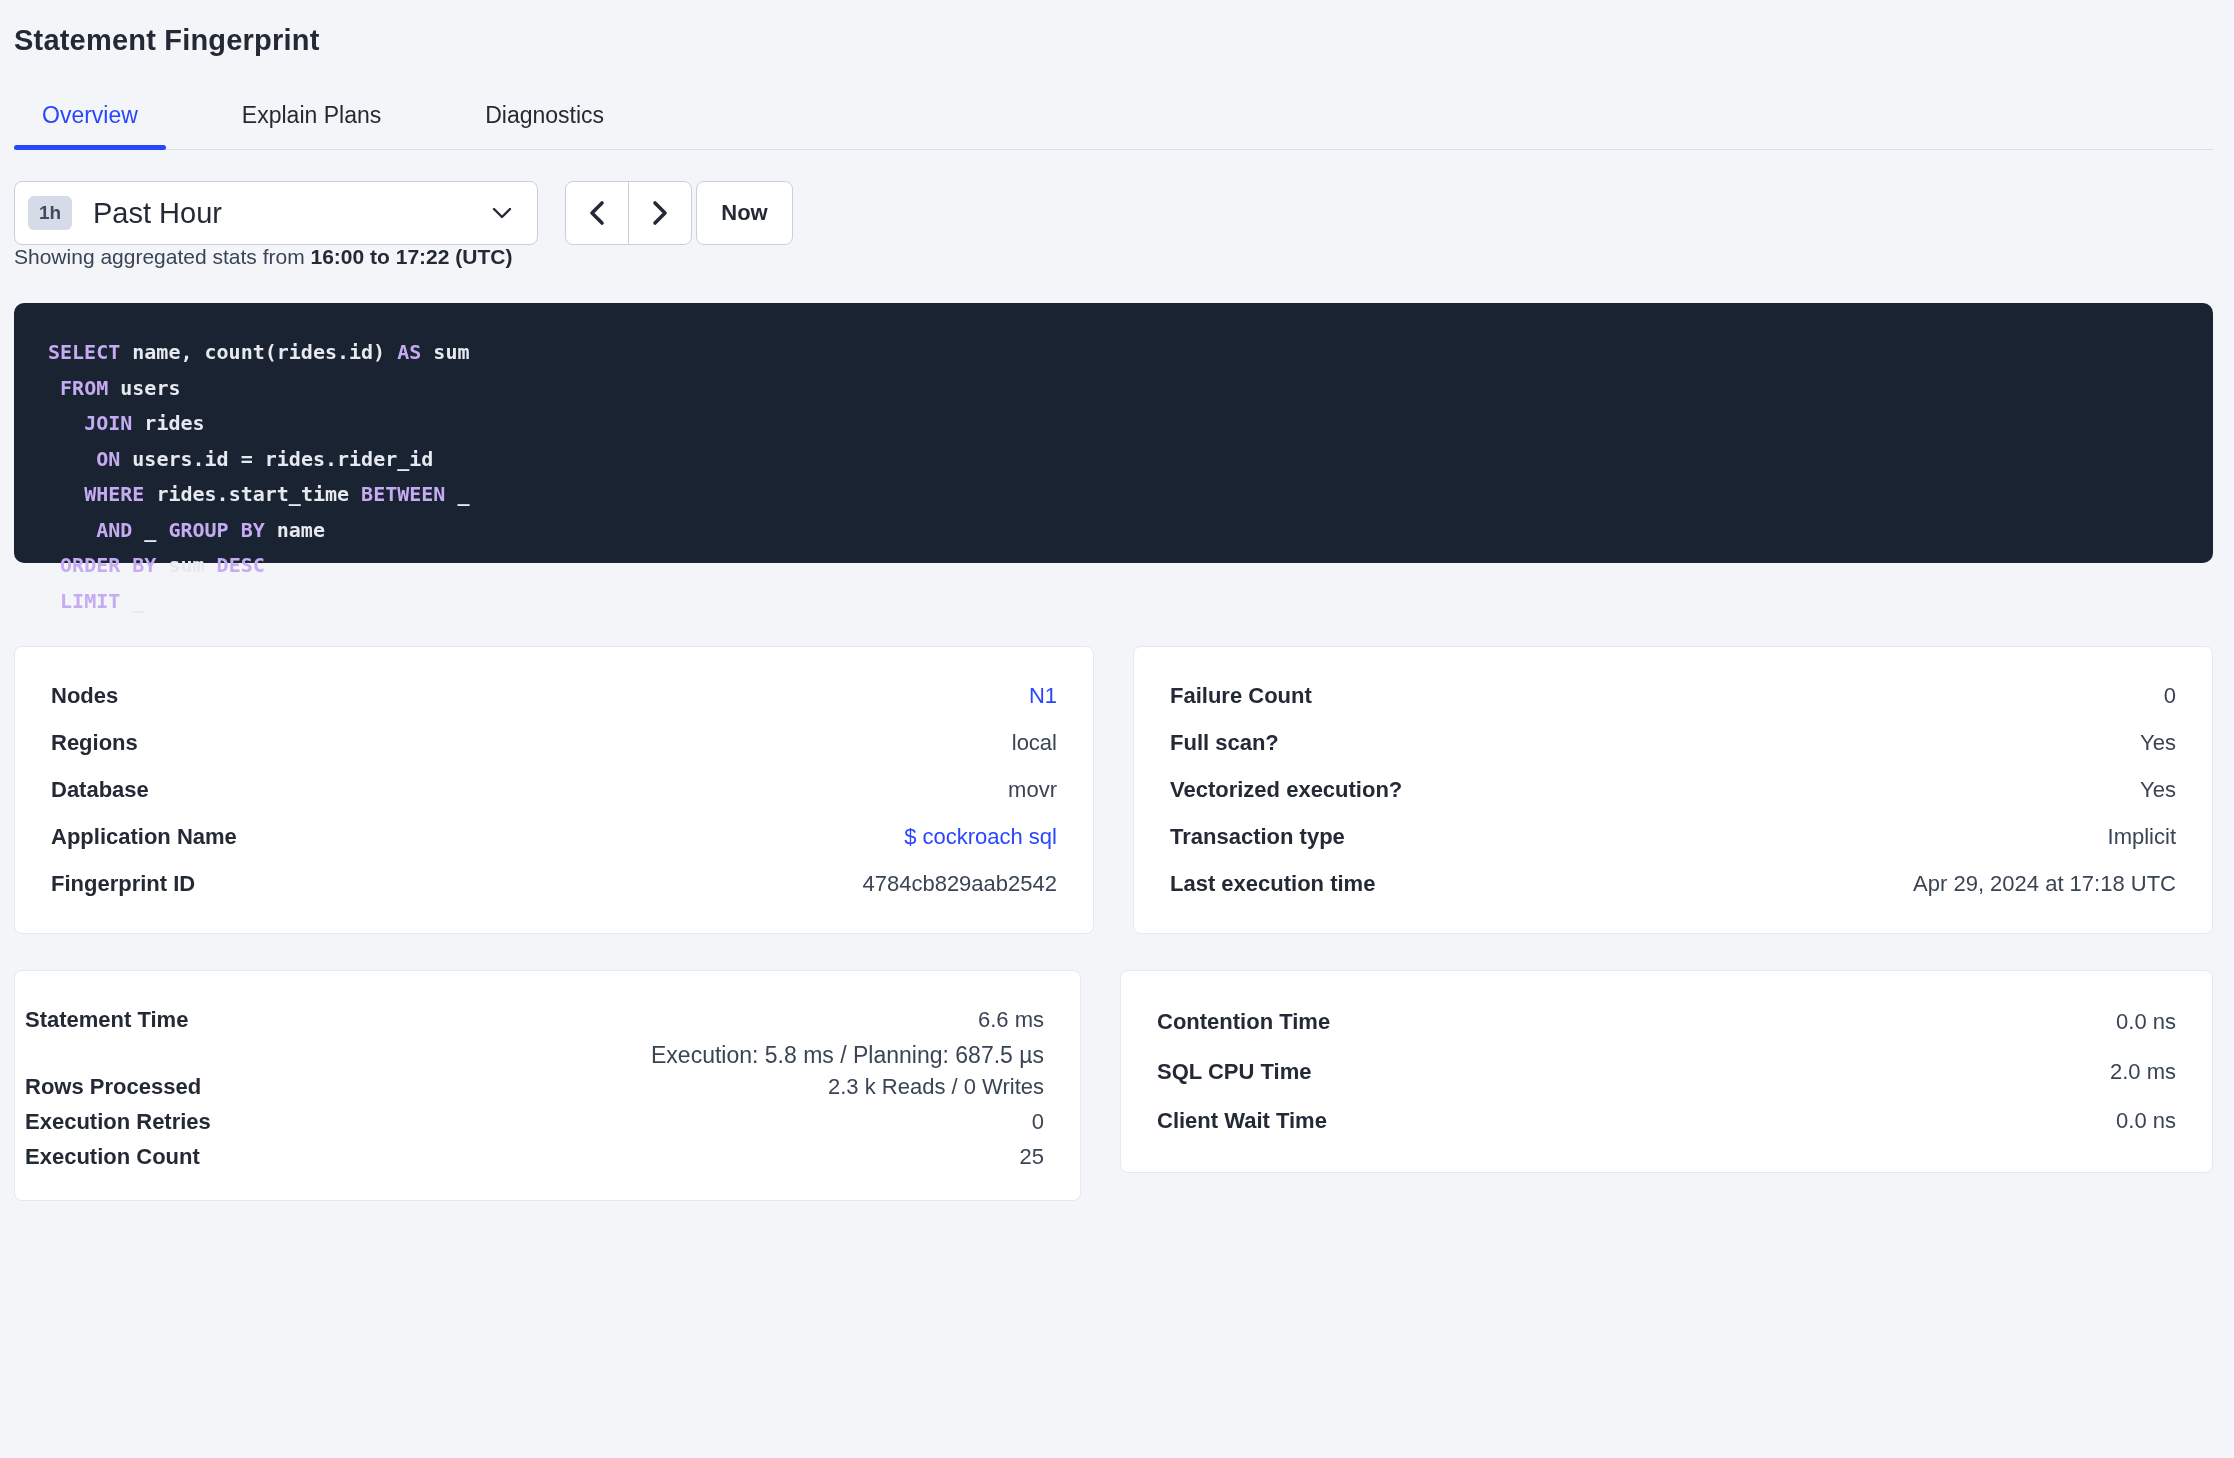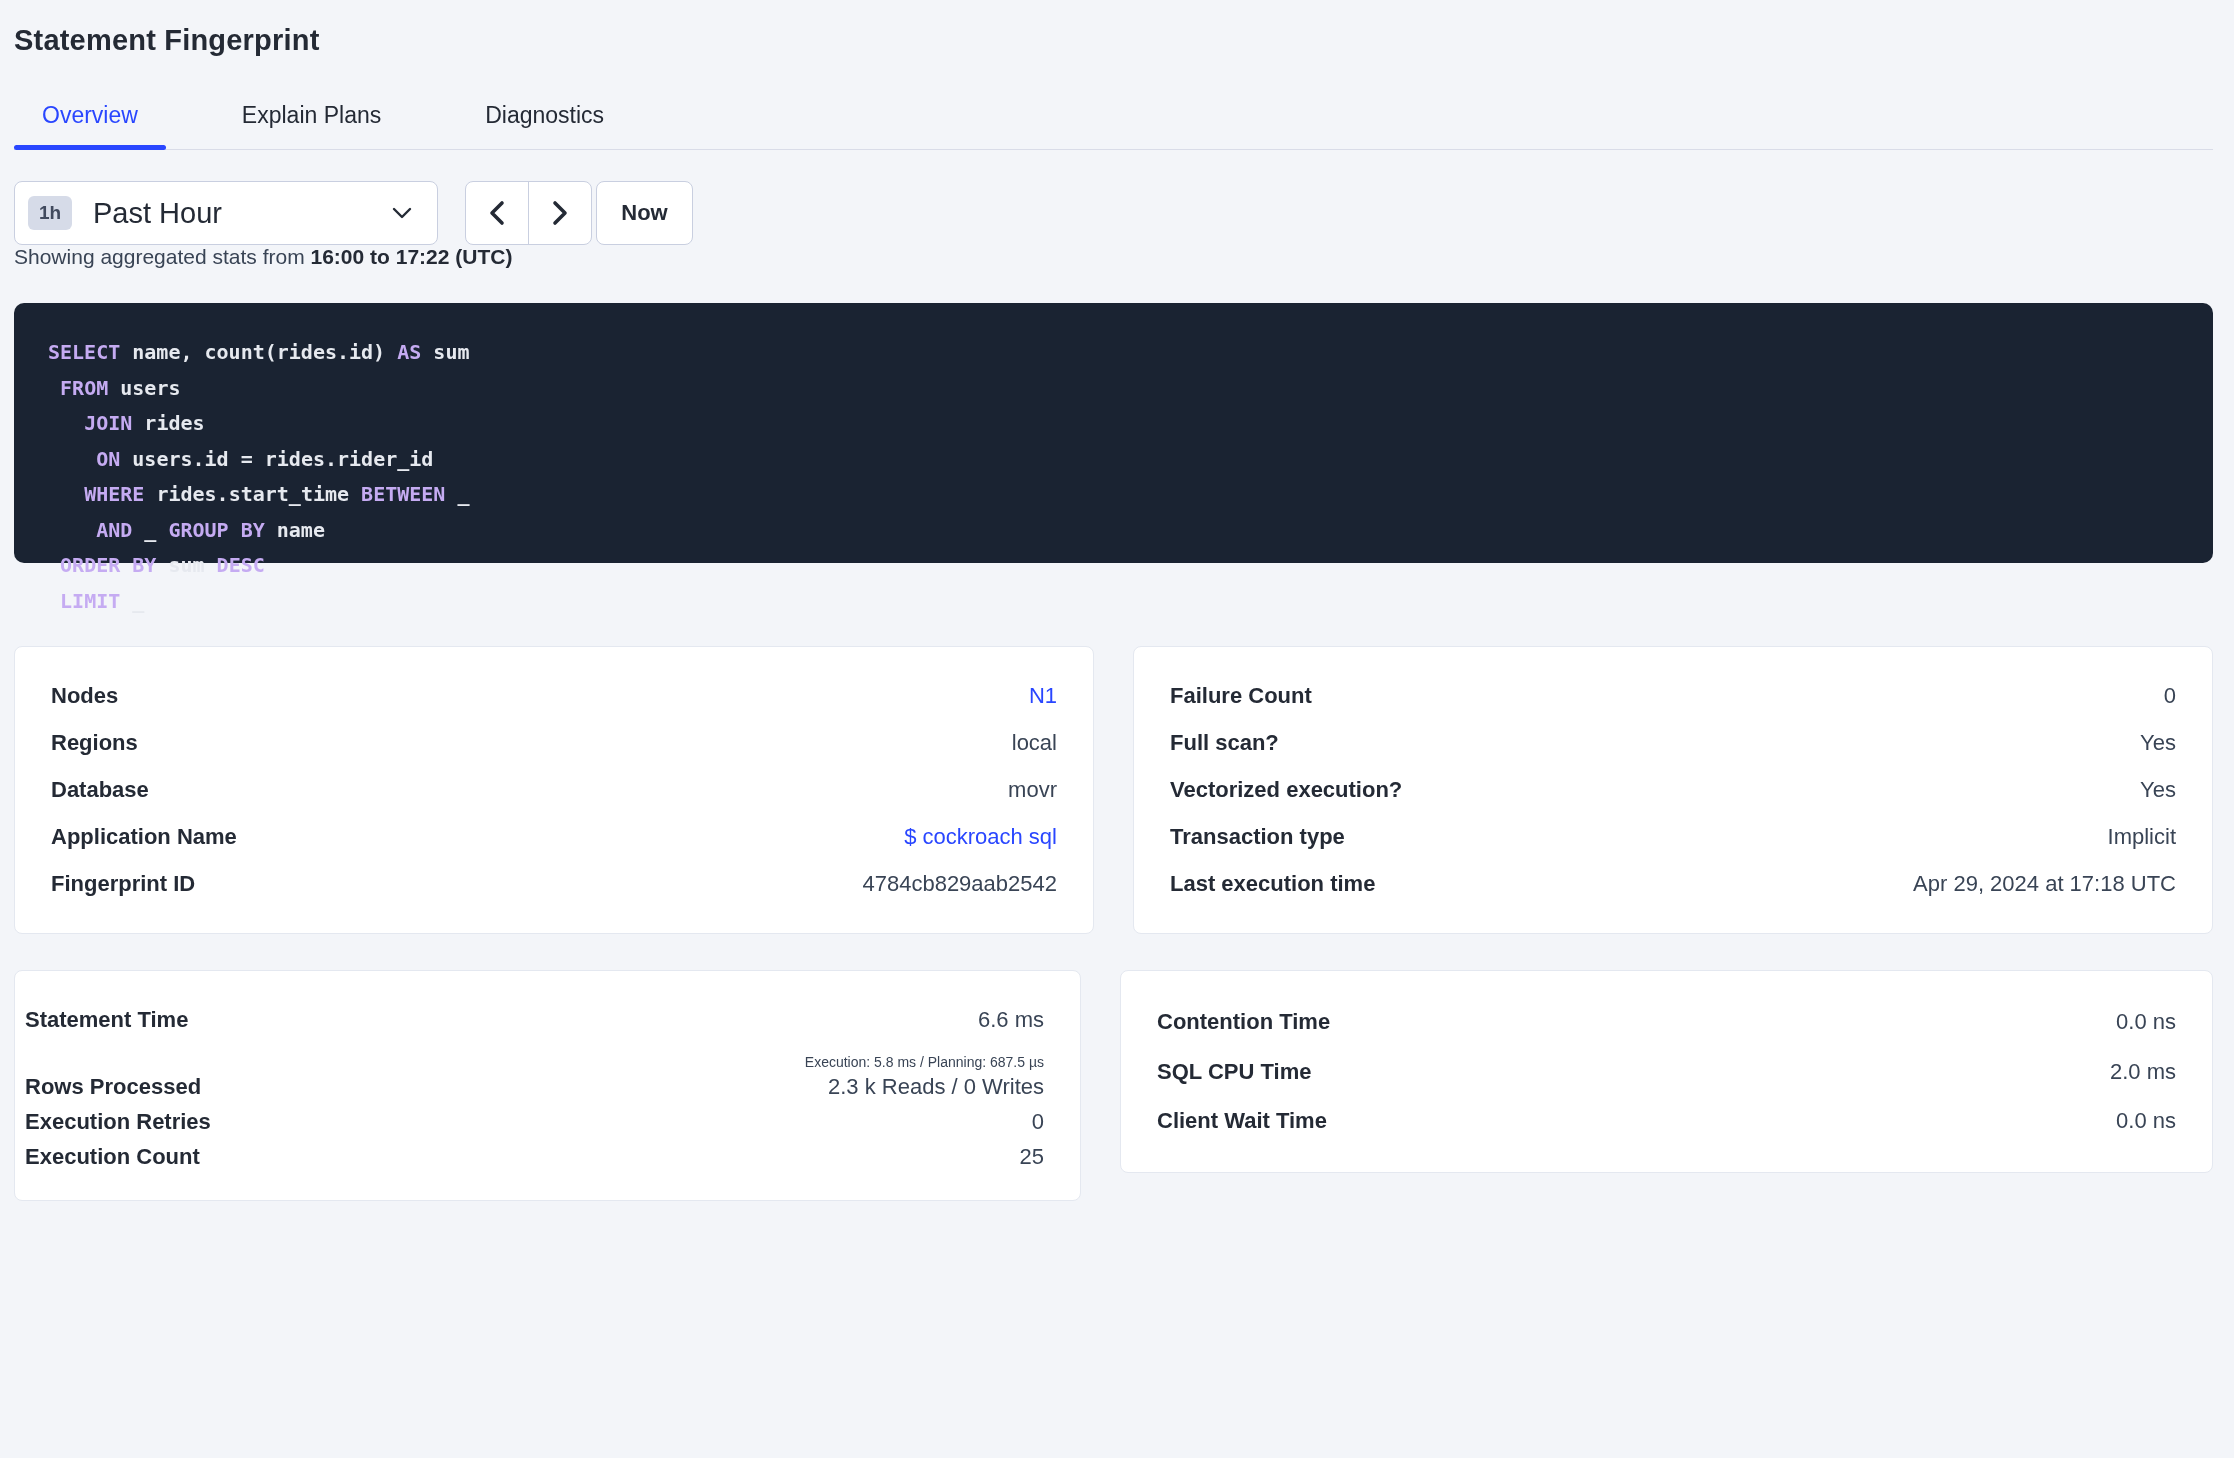--- a/index.html
+++ b/index.html
@@ -24,21 +24,21 @@
   }
   .tab.active { color: #2946ff; }
   .tab.active::after {
     content: ""; position: absolute; left: 0; right: 0; bottom: -1px;
     height: 5px; background: #2946ff; border-radius: 3px;
   }
 
   
   .controls { margin-top: 31px; display: flex; align-items: stretch; height: 64px; }
   .time-select {
-    width: 424px; background: #fff; border: 1px solid #c9cfe0; border-radius: 8px;
+    width: 524px; background: #fff; border: 1px solid #c9cfe0; border-radius: 8px;
     display: flex; align-items: center; justify-content: space-between;
     padding: 0 24px 0 13px; cursor: pointer;
   }
   .time-select-left { display: flex; align-items: center; gap: 21px; }
   .range-badge {
     background: #d6dbe8; color: #414a5e; border-radius: 6px;
     min-width: 44px; height: 34px; display: flex; align-items: center; justify-content: center;
     font-size: 19px; font-weight: 700;
   }
   .range-label { font-size: 29px; color: #242a35; }
@@ -82,21 +82,21 @@
   }
   .card.h-info { height: 288px; }
   .card.h-perf-left { height: 231px; padding-left: 10px; }
   .card.h-perf-right { height: 203px; }
   .card-row { flex: 1; display: flex; justify-content: space-between; align-items: center; }
   .card-row.has-sub { flex: 1.65; align-items: flex-start; padding-top: 10px; }
   .row-label { font-size: 22px; font-weight: 600; color: #242a35; }
   .row-value-wrap { display: flex; flex-direction: column; align-items: flex-end; text-align: right; }
   .row-value { font-size: 22px; color: #394455; }
   .row-value.link { color: #2946ff; cursor: pointer; }
-  .row-subvalue { margin-top: 21px; font-size: 14px; color: #394455; }
+  .row-subvalue { margin-top: 9px; font-size: 23px; color: #394455; }
 </style>
 </head>
 <body>
 
 <div class="page">
 
   <h1 class="page-title">Statement Fingerprint</h1>
 
   <div class="tab-bar">
     <button class="tab active">Overview</button>

